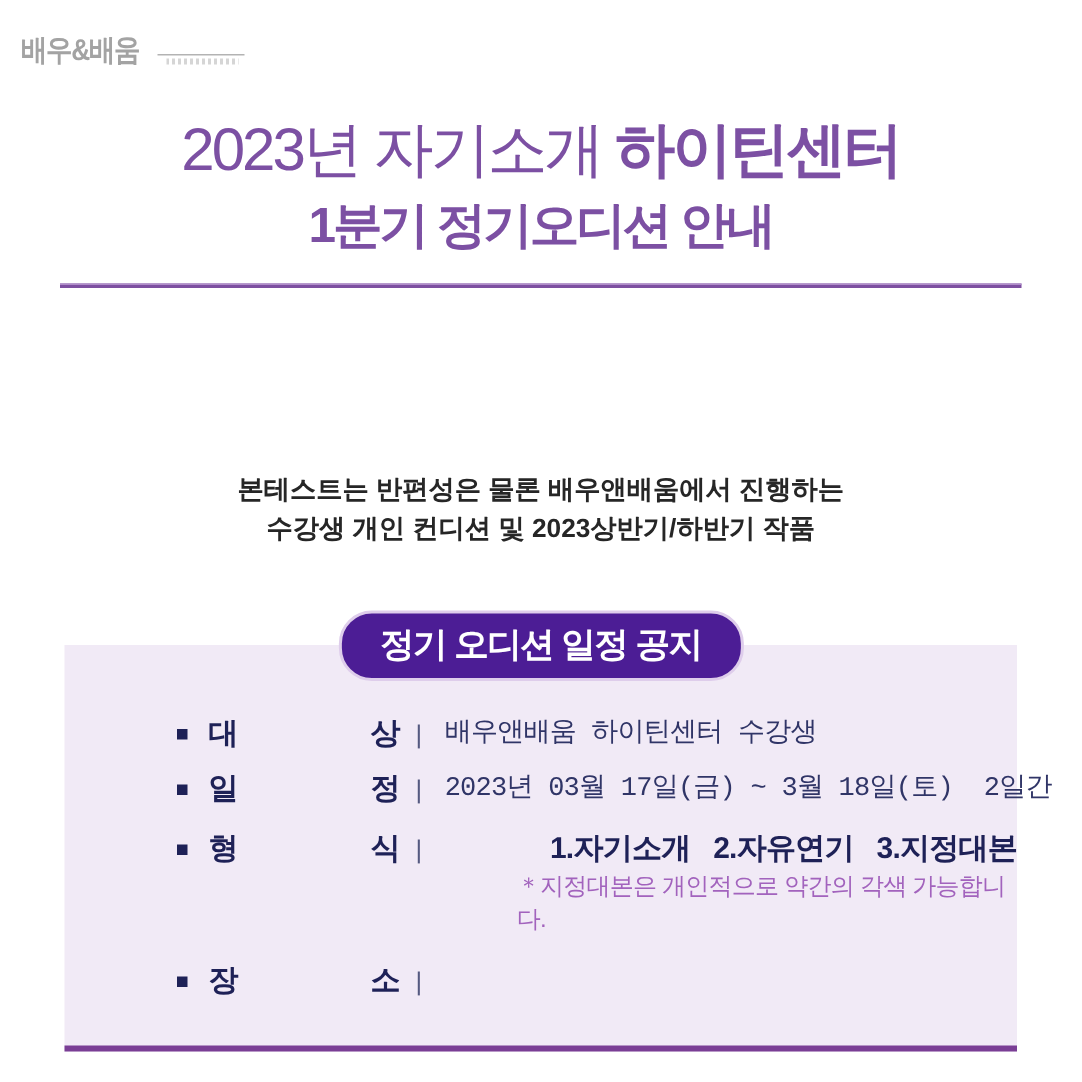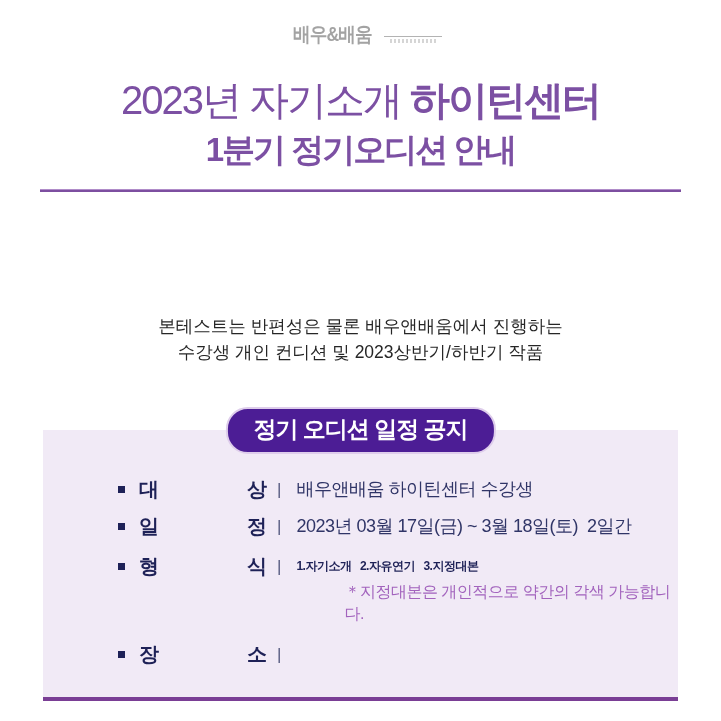--- a/index.html
+++ b/index.html
@@ -3,21 +3,21 @@
 <meta charset="utf-8">
 <style>
   * { margin:0; padding:0; box-sizing:border-box; }
   body { background:#ffffff; font-family:"Liberation Sans", sans-serif; }
   .poster {
     position:relative; width:721px; height:721px; background:#ffffff;
     margin:0 auto; overflow:hidden;
   }
 
   
-  .logo { position:absolute; top:24px; left:0; width:100%; display:flex; justify-content:center; }
+  .logo { position:absolute; top:24px; left:0; width:100%; display:flex; }
   .logo-wrap { position:relative; display:flex; align-items:flex-end; margin-left:14px; }
   .logo-text {
     font-size:20px; font-weight:700; color:#a3a3a3; letter-spacing:-1px;
     transform:scaleX(0.88); transform-origin:left bottom; line-height:1;
   }
   .logo-line { width:58px; height:1px; background:#b3b3b3; margin-left:2px; margin-bottom:7px; }
   .logo-tagline {
     position:absolute; right:4px; bottom:1px; width:48px; height:4px; opacity:.65;
     background:repeating-linear-gradient(90deg,#bfbfbf 0 2px, transparent 2px 4px);
   }
@@ -27,21 +27,21 @@
   .title-line1 { font-size:40px; font-weight:400; letter-spacing:-2px; line-height:48px; }
   .title-line1 b, .title-line2 { font-weight:800; letter-spacing:-2px; }
   .title-line2 { font-size:33px; line-height:48px; margin-top:2px; }
 
   .title-divider { position:absolute; top:189px; left:40px; width:641px; height:3px;
     background:#7d4fa0; border-top:1px solid #b08cc9; }
 
   
   .para { position:absolute; left:0; width:100%; text-align:center; font-size:17.5px; line-height:26px; }
   .para-intro { top:212px; color:#3f3f3f; }
-  .para-purpose { top:313px; color:#262626; font-weight:400; }
+  .para-purpose { top:313px; color:#262626; font-weight:700; }
 
   
   .badge {
     position:absolute; top:407px; left:50%; transform:translateX(-50%);
     background:#4c1d95; color:#ffffff; border:2px solid #decdeb;
     font-size:23px; font-weight:800; letter-spacing:-1px;
     padding:5px 26px 7px; border-radius:22px; white-space:pre; z-index:2;
   }
 
   
@@ -54,23 +54,23 @@
   .row-2 { top:85px; }
   .row-3 { top:125px; align-items:flex-start; }
   .row-4 { top:213px; }
   .bullet { width:7px; height:7px; background:#1e2157; margin-left:75px; flex:none; }
   .row-3 .bullet { margin-top:8px; }
   .row-label {
     width:128px; margin-left:14px; display:flex; justify-content:space-between;
     font-size:20px; font-weight:800; color:#1e2157; line-height:23px; flex:none;
   }
   .row-sep { margin-left:10px; font-size:17px; font-weight:400; color:#555a80; line-height:23px; flex:none; }
-  .row-value { margin-left:15px; font-size:18px; color:#303567; line-height:23px; white-space:pre; letter-spacing:-0.5px; }
+  .row-value { margin-left:15px; font-size:18px; color:#303567; line-height:23px; white-space:pre; letter-spacing:-0.5px;font-family:Liberation Mono, monospace; }
   .value-col { margin-left:15px; display:flex; flex-direction:column; }
-  .value-main { font-size:12px; font-weight:800; color:#1e2157; line-height:23px; white-space:pre; letter-spacing:-0.5px; }
+  .value-main { font-size:20px; font-weight:800; color:#1e2157; line-height:23px; white-space:pre; letter-spacing:-0.5px;text-align:right; }
   .value-sub { font-size:17px; color:#303567; margin-top:6px; line-height:23px; letter-spacing:-0.5px; }
   .value-note { font-size:16px; color:#a263bd; margin-top:3px; line-height:22px; letter-spacing:-0.5px;margin-left:48px; }
 </style>
 </head>
 <body>
 
 <div class="poster">
 
   <div class="logo">
     <div class="logo-wrap">

